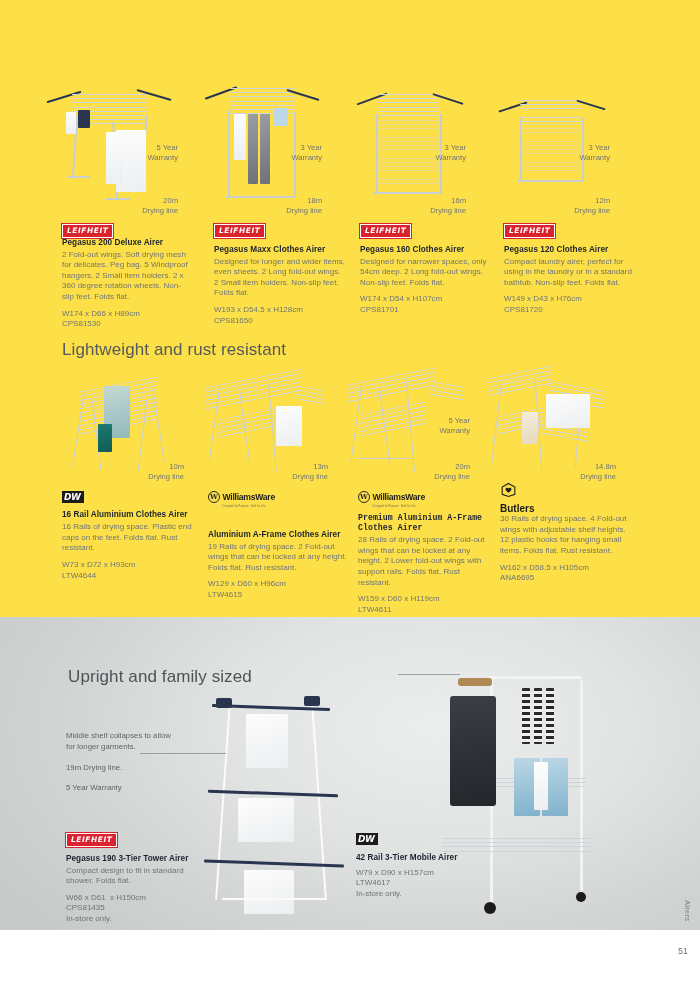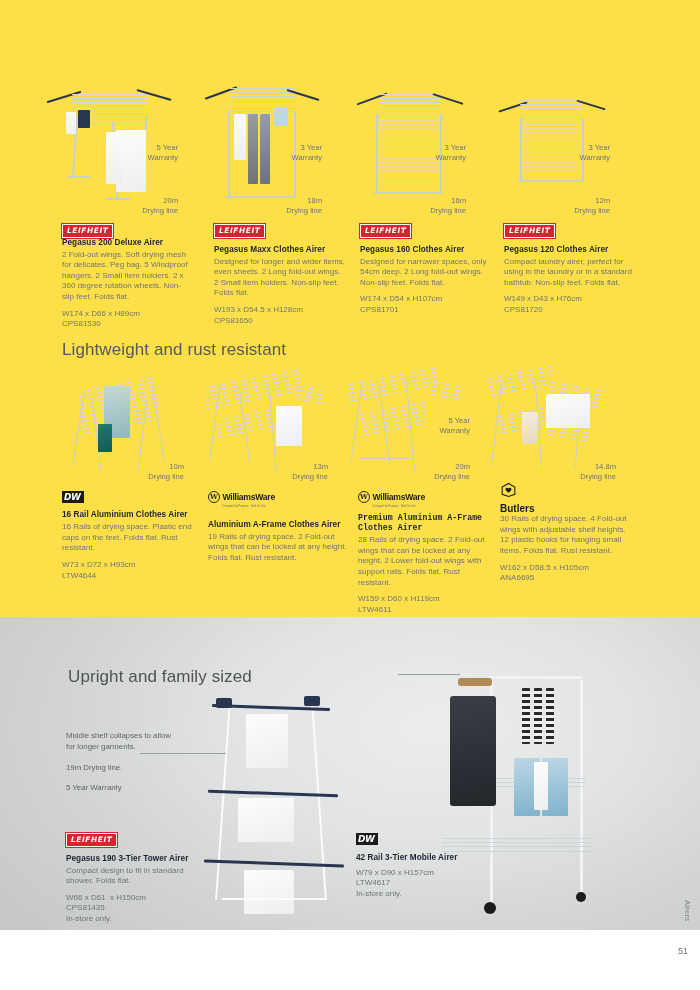--- a/index.html
+++ b/index.html
@@ -298,22 +298,26 @@
   </div>
 
   <div style="position:absolute;left:208px;top:486px;width:140px;">
     <div class="logo-ww">
       <span class="ring">W</span>
       <span>
         <span class="wtext">WilliamsWare</span>
         <span class="wsub" style="display:block;">Designed for Purpose · Built for Life</span>
       </span>
     </div>
-    <div class="prod-title" style="margin-top:12px;">Aluminium A-Frame Clothes Airer</div>
+    <div class="prod-title" style="margin-top:22px;">Aluminium A-Frame Clothes Airer</div>
     <div class="prod-desc">19 Rails of drying space. 2 Fold-out wings that can be locked at any height. Folds flat. Rust resistant.</div>
+    <div class="prod-dims">
+      <div>W129 x D60 x H96cm</div>
+      <div>LTW4615</div>
+    </div>
   </div>
 
   <div style="position:absolute;left:358px;top:486px;width:132px;">
     <div class="logo-ww">
       <span class="ring">W</span>
       <span>
         <span class="wtext">WilliamsWare</span>
         <span class="wsub" style="display:block;">Designed for Purpose · Built for Life</span>
       </span>
     </div>

